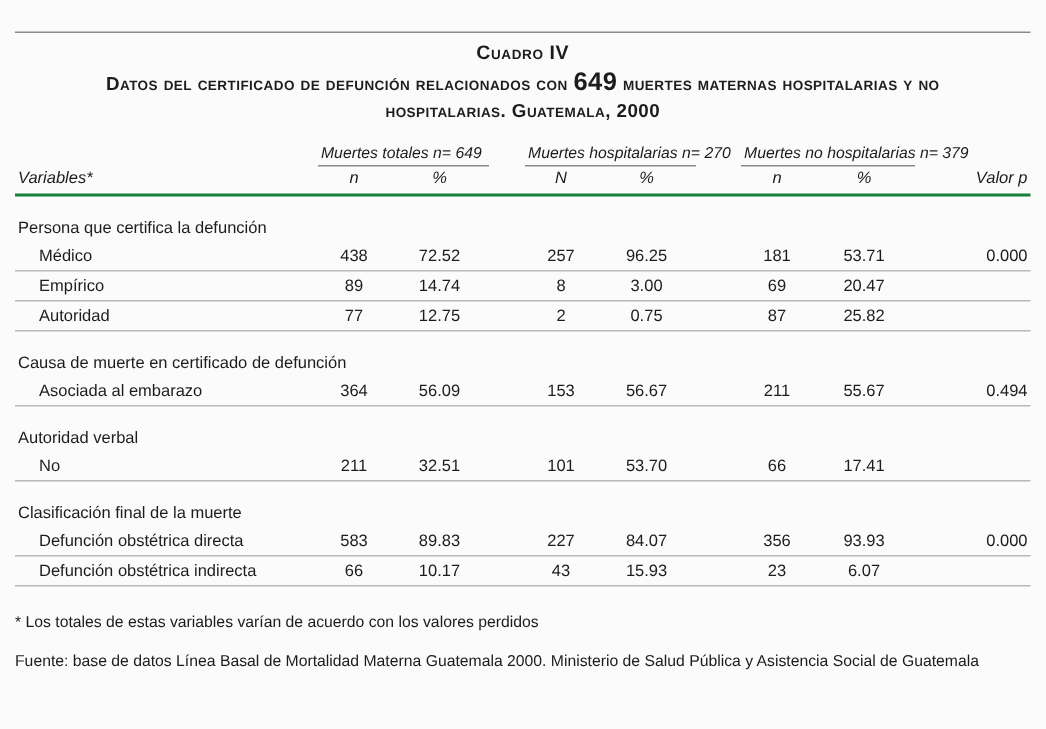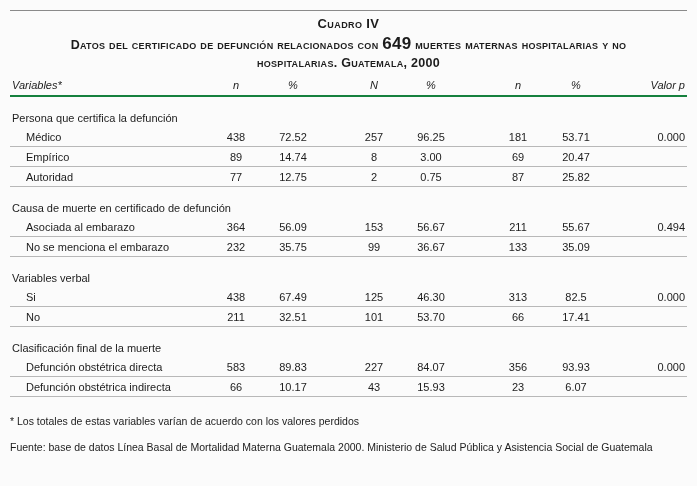--- a/index.html
+++ b/index.html
@@ -1,17 +1,17 @@
 <!DOCTYPE html>
 <html><head>
 <meta charset="utf-8">
 <style>
   html,body{margin:0;padding:0;background:#fbfbfb;}
   body{font-family:"Liberation Sans", sans-serif;color:#1c1c1c;}
-  .page{width:697px;height:486px;box-sizing:border-box;padding:8px 10px 0 10px;overflow:hidden;position:relative;}
+  .page{width:697px;height:486px;box-sizing:border-box;padding:19px 10px 0 10px;overflow:hidden;position:relative;}
   .rule{border:none;border-top:1px solid #8a8a8a;margin:0;}
   .top-rule{margin-top:2px;margin-bottom:5px;}
   .title{text-align:center;font-weight:bold;font-variant:small-caps;font-size:13px;letter-spacing:.4px;margin-top:2px;}
   .subtitle{text-align:center;font-weight:bold;font-variant:small-caps;font-size:12.5px;letter-spacing:.3px;line-height:1.3;max-width:565px;margin:2px auto 6px auto;}
   .num-big{font-size:17px;}
   table{border-collapse:collapse;table-layout:fixed;width:100%;font-size:11px;}
   th,td{padding:2px 2px;font-weight:normal;vertical-align:bottom;}
   .group-row th{padding-top:8px;}
   th.group{font-style:italic;text-align:left;border-bottom:1px solid #8a8a8a;font-size:10.5px;white-space:nowrap;}
   .sub-row th{font-style:italic;text-align:center;border-bottom:2px solid #15803d;padding-bottom:4px;}
@@ -42,20 +42,30 @@
         <col style="width:24px">
       <col style="width:48px">
         <col style="width:66px">
         <col style="width:30px">
       <col style="width:48px">
         <col style="width:68px">
         <col style="width:8px">
         <col>
     </colgroup>
     <thead>
+      <tr class="group-row">
+        <th></th>
+        <th class="group" colspan="2">Muertes totales n= 649</th>
+        <th></th>
+        <th class="group" colspan="2">Muertes hospitalarias n= 270</th>
+        <th></th>
+        <th class="group" colspan="2">Muertes no hospitalarias n= 379</th>
+        <th></th>
+        <th></th>
+      </tr>
       <tr class="sub-row">
         <th class="variables">Variables*</th>
         <th>n</th>
         <th>%</th>
         <th></th>
         <th>N</th>
         <th>%</th>
         <th></th>
         <th>n</th>
         <th>%</th>
@@ -117,49 +127,23 @@
         <td>56.09</td>
         <td></td>
         <td>153</td>
         <td>56.67</td>
         <td></td>
         <td>211</td>
         <td>55.67</td>
         <td></td>
         <td class="pval">0.494</td>
       </tr>
-      <tr class="data">
-        <td class="rowlabel">No se menciona el embarazo</td>
-        <td>232</td>
-        <td>35.75</td>
-        <td></td>
-        <td>99</td>
-        <td>36.67</td>
-        <td></td>
-        <td>133</td>
-        <td>35.09</td>
-        <td></td>
-        <td class="pval"></td>
-      </tr>
 
       <tr class="section">
-        <td colspan="11">Variables verbal</td>
-      </tr>
-      <tr class="data">
-        <td class="rowlabel">Si</td>
-        <td>438</td>
-        <td>67.49</td>
-        <td></td>
-        <td>125</td>
-        <td>46.30</td>
-        <td></td>
-        <td>313</td>
-        <td>82.5</td>
-        <td></td>
-        <td class="pval">0.000</td>
+        <td colspan="11">Autoridad verbal</td>
       </tr>
       <tr class="data">
         <td class="rowlabel">No</td>
         <td>211</td>
         <td>32.51</td>
         <td></td>
         <td>101</td>
         <td>53.70</td>
         <td></td>
         <td>66</td>

